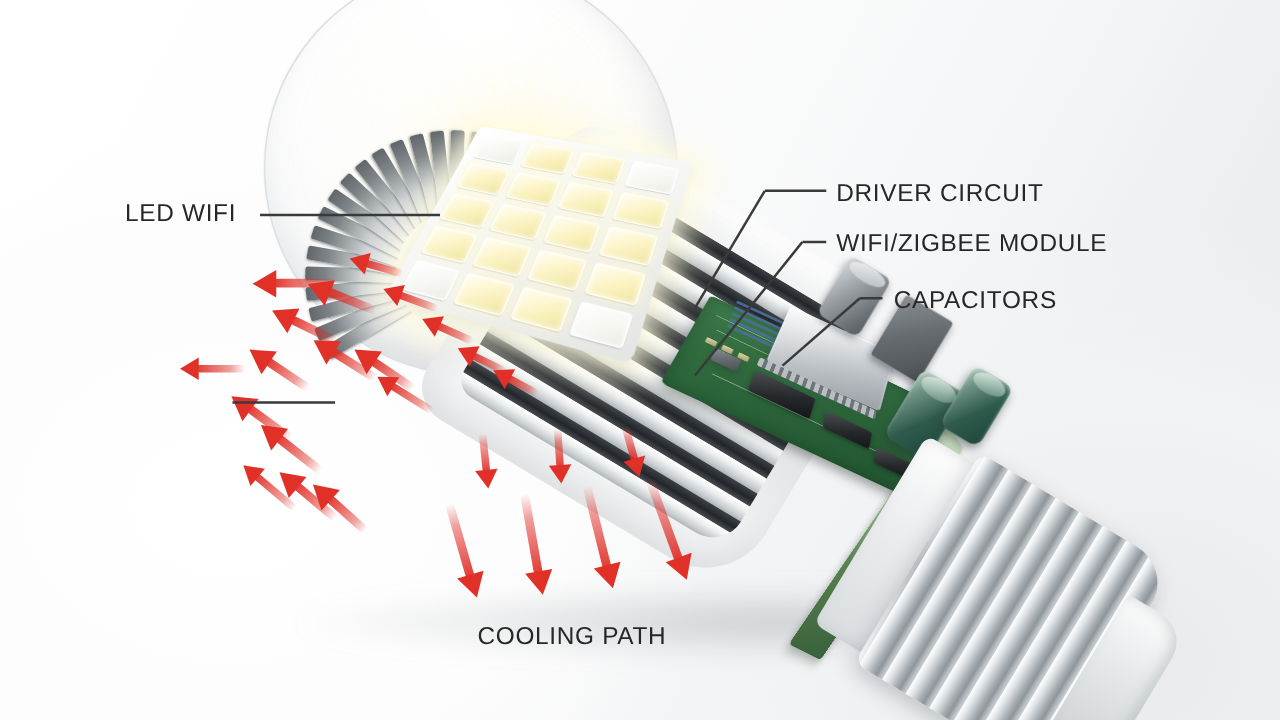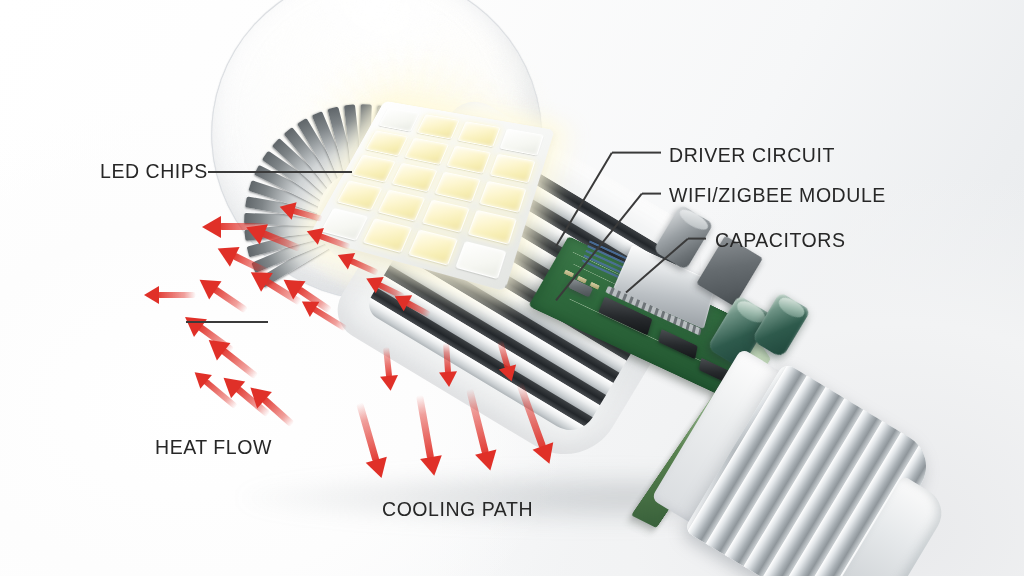--- a/index.html
+++ b/index.html
@@ -425,20 +425,19 @@
       <div class="lead" style="left: 208px; top: 171px; width: 144px; transform: rotate(0deg);"></div>
       <div class="lead" style="left: 186px; top: 321px; width: 82px; transform: rotate(0deg);"></div>
       <div class="lead" style="left: 661px; top: 152px; width: 49px; transform: rotate(180deg);"></div>
       <div class="lead" style="left: 612px; top: 152px; width: 109.417px; transform: rotate(120.784deg);"></div>
       <div class="lead" style="left: 661px; top: 193px; width: 19px; transform: rotate(180deg);"></div>
       <div class="lead" style="left: 642px; top: 193px; width: 137.277px; transform: rotate(128.79deg);"></div>
       <div class="lead" style="left: 706px; top: 238px; width: 18px; transform: rotate(180deg);"></div>
       <div class="lead" style="left: 688px; top: 238px; width: 82.2192px; transform: rotate(138.945deg);"></div>
     </div>
 
-  <div class="label" style="left:100px;top:160px;">LED CHIPS</div>
-  <div class="label" style="left:155px;top:436px;">HEAT FLOW</div>
+  <div class="label" style="left:100px;top:160px;">LED WIFI</div>
   <div class="label" style="left:669px;top:144px;">DRIVER CIRCUIT</div>
   <div class="label" style="left:382px;top:498px;">COOLING PATH</div>
   <div class="label" style="left:715px;top:229px;">CAPACITORS</div>
   <div class="label" style="left:669px;top:184px;">WIFI/ZIGBEE MODULE</div>
 
 </div>
 
 </body></html>

